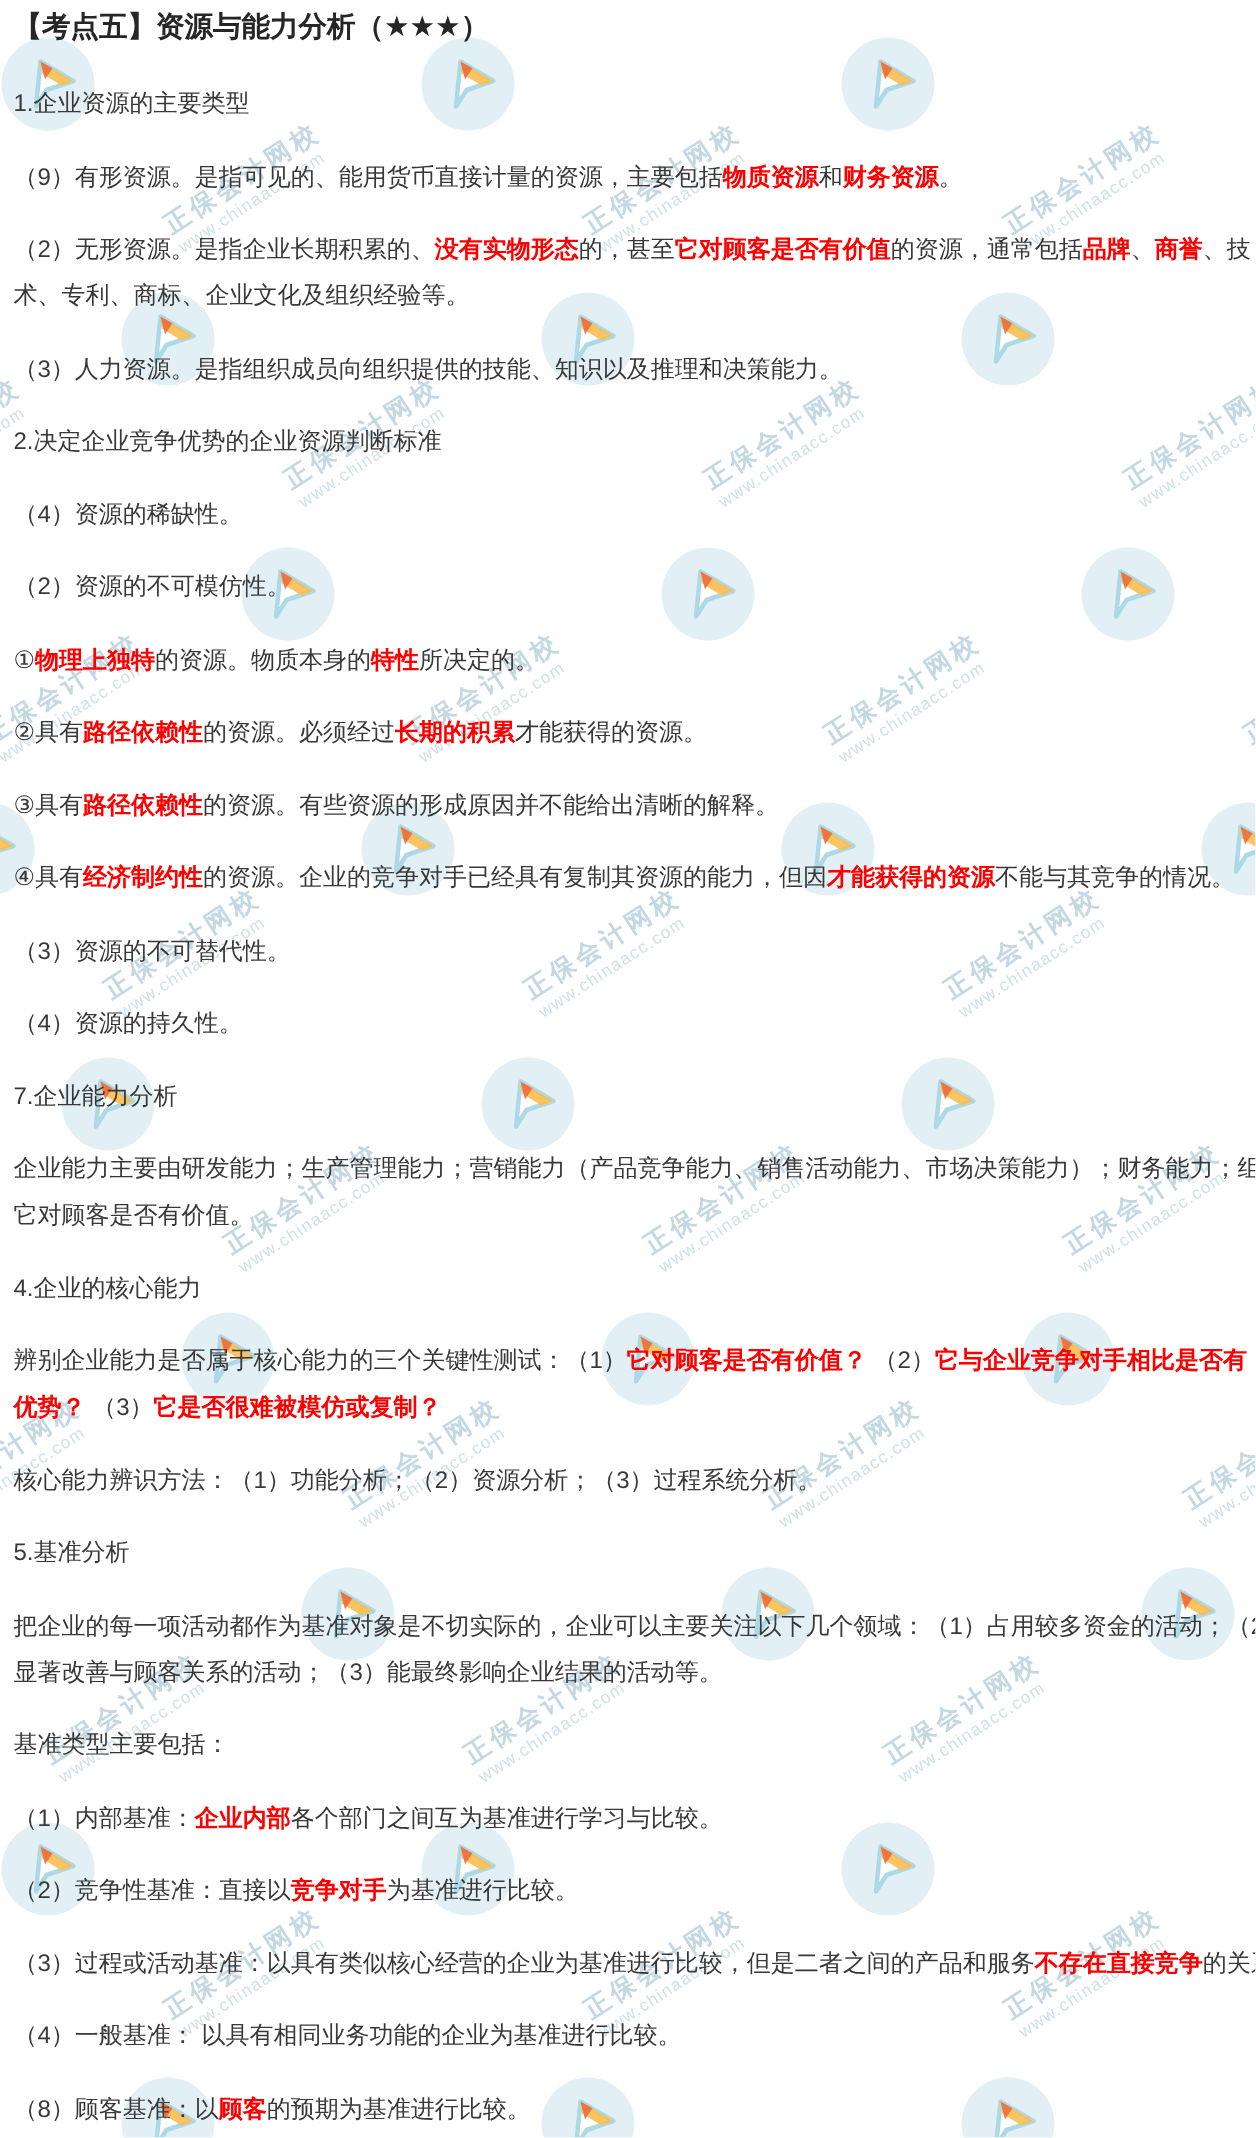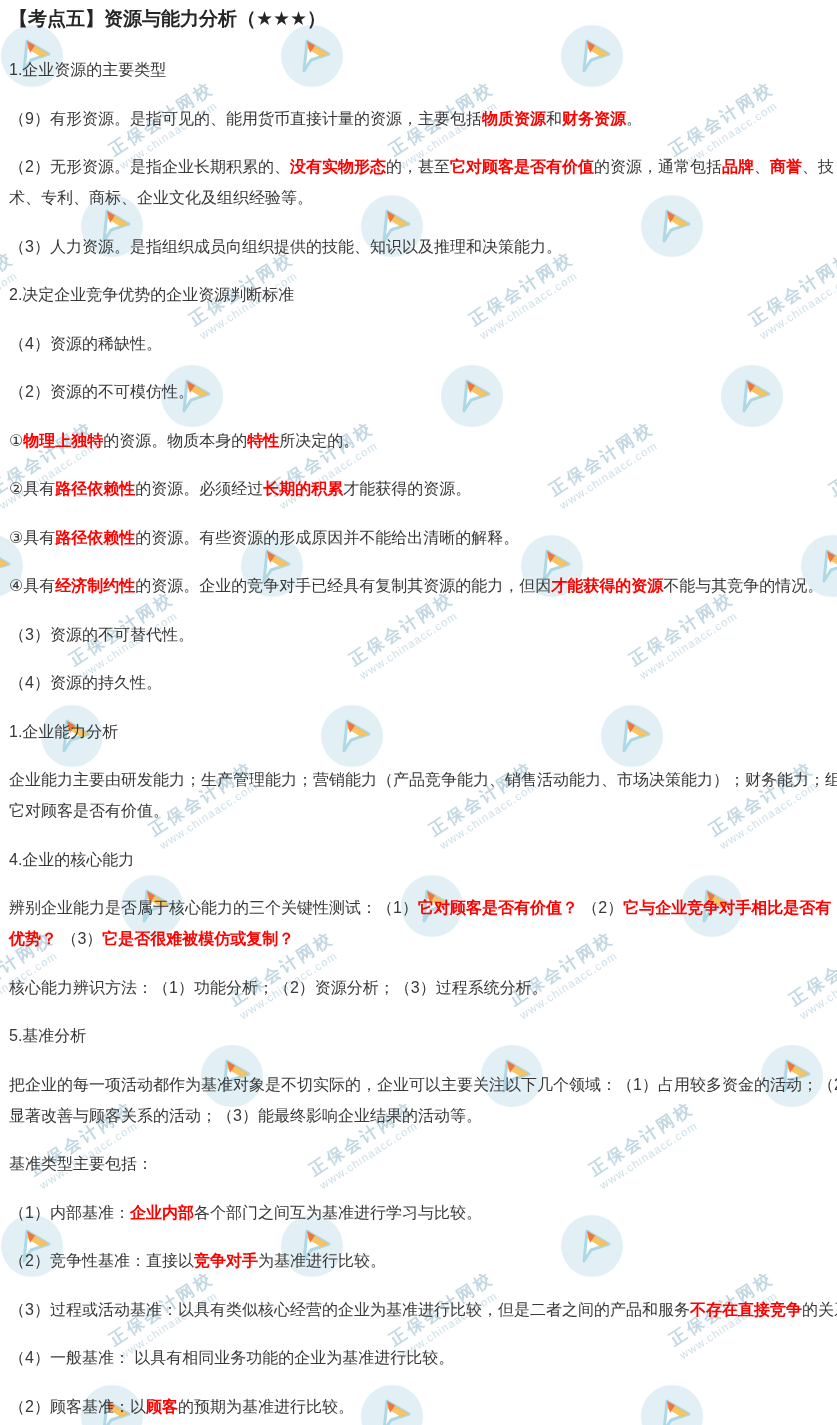--- a/index.html
+++ b/index.html
@@ -440,21 +440,21 @@
         <div class="para">
           <div class="line"><span>④具有</span><span class="hl">经济制约性</span><span>的资源。企业的竞争对手已经具有复制其资源的能力，但因</span><span class="hl">才能获得的资源</span><span>不能与其竞争的情况。</span></div>
         </div>
         <div class="para">
           <div class="line"><span>（3）资源的不可替代性。</span></div>
         </div>
         <div class="para">
           <div class="line"><span>（4）资源的持久性。</span></div>
         </div>
         <div class="para">
-          <div class="line"><span>1.企业能力分析</span></div>
+          <div class="line"><span>7.企业能力分析</span></div>
         </div>
         <div class="para">
           <div class="line"><span>企业能力主要由研发能力；生产管理能力；营销能力（产品竞争能力、销售活动能力、市场决策能力）；财务能力；组</span></div>
           <div class="line"><span>它对顾客是否有价值。</span></div>
         </div>
         <div class="para">
           <div class="line"><span>4.企业的核心能力</span></div>
         </div>
         <div class="para">
           <div class="line"><span>辨别企业能力是否属于核心能力的三个关键性测试：（1）</span><span class="hl">它对顾客是否有价值？ </span><span>（2）</span><span class="hl">它与企业竞争对手相比是否有</span></div>
@@ -479,17 +479,17 @@
         <div class="para">
           <div class="line"><span>（2）竞争性基准：直接以</span><span class="hl">竞争对手</span><span>为基准进行比较。</span></div>
         </div>
         <div class="para">
           <div class="line"><span>（3）过程或活动基准：以具有类似核心经营的企业为基准进行比较，但是二者之间的产品和服务</span><span class="hl">不存在直接竞争</span><span>的关系。</span></div>
         </div>
         <div class="para">
           <div class="line"><span>（4）一般基准： 以具有相同业务功能的企业为基准进行比较。</span></div>
         </div>
         <div class="para">
-          <div class="line"><span>（2）顾客基准：以</span><span class="hl">顾客</span><span>的预期为基准进行比较。</span></div>
+          <div class="line"><span>（8）顾客基准：以</span><span class="hl">顾客</span><span>的预期为基准进行比较。</span></div>
         </div>
       </div>
   </div>
 </div>
 
 </body></html>

